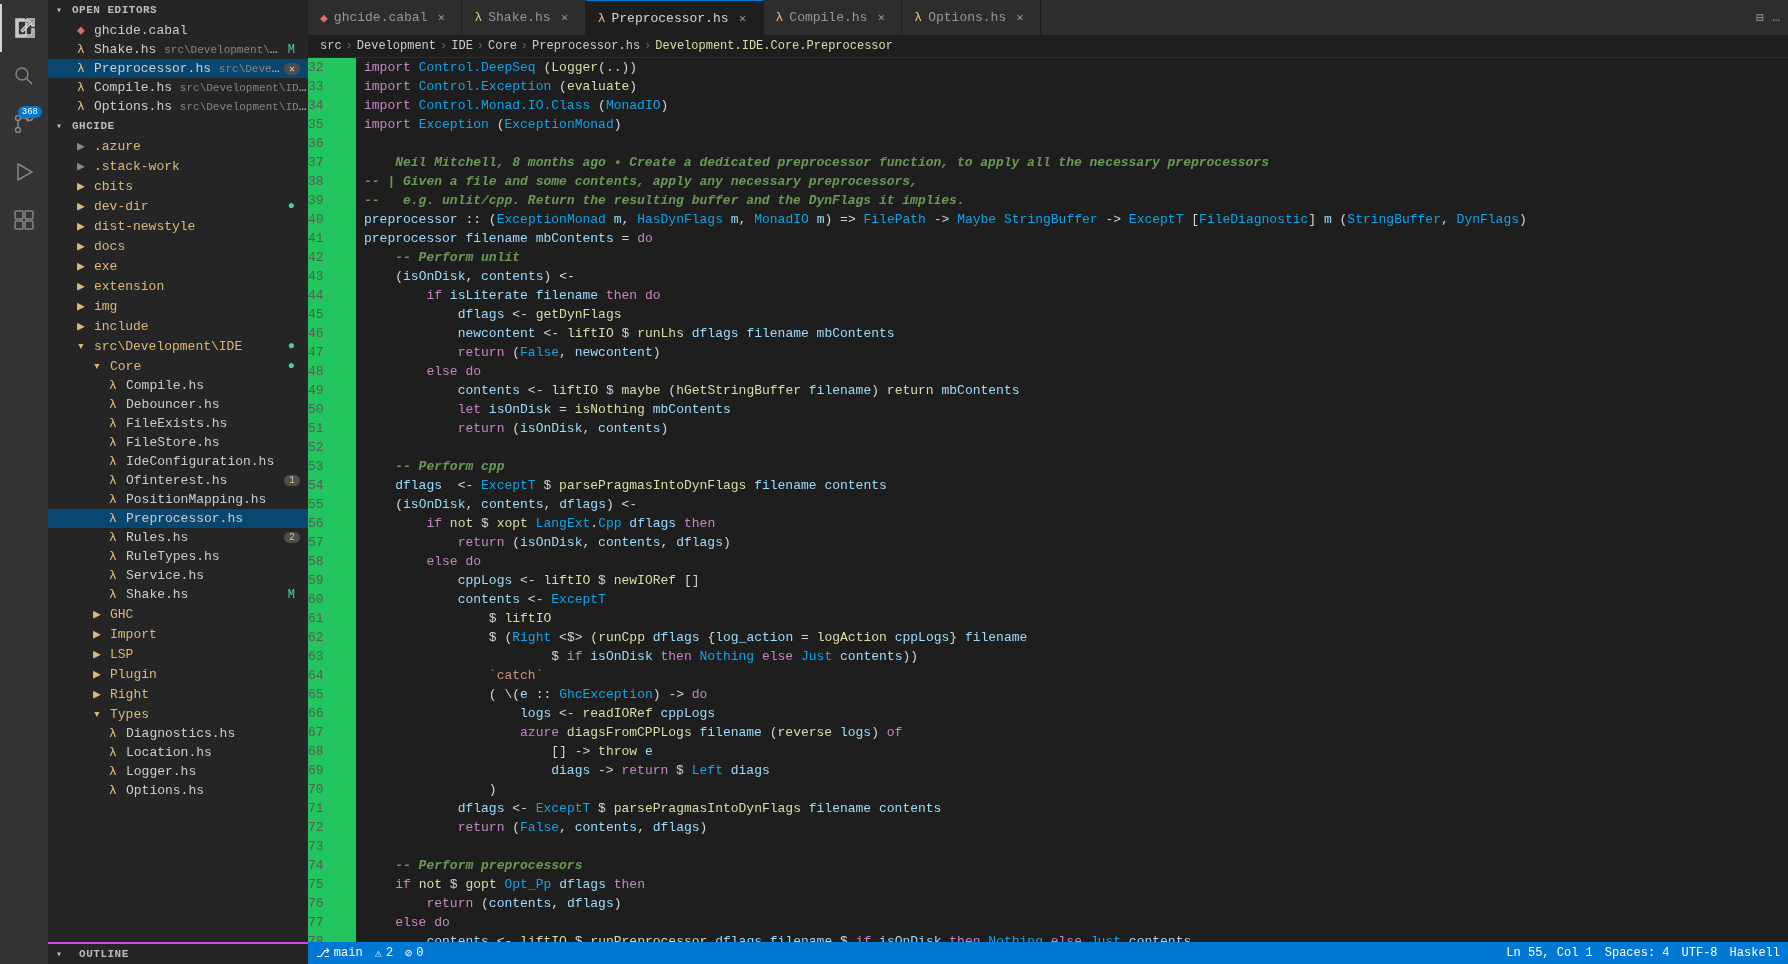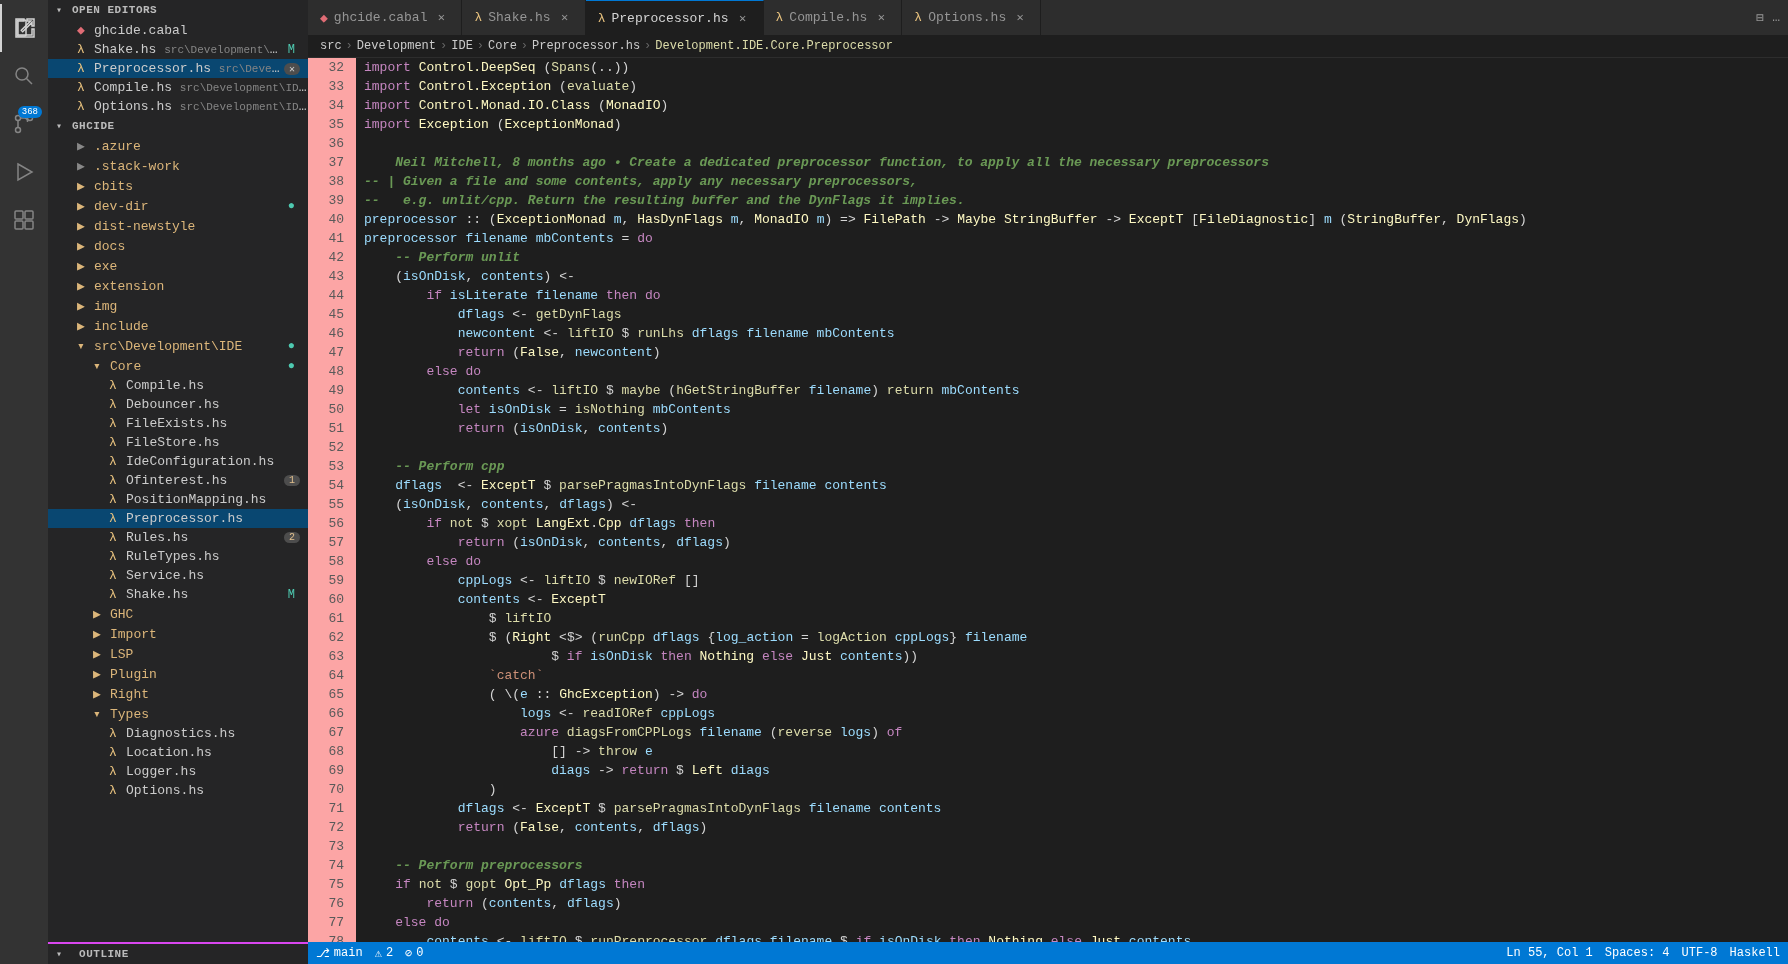--- a/index.html
+++ b/index.html
@@ -48,27 +48,27 @@
 
     
     .breadcrumb { background: #1e1e1e; padding: 4px 12px; font-size: 12px; color: #969696; display: flex; align-items: center; gap: 4px; border-bottom: 1px solid #2d2d2d; flex-shrink: 0; }
     .breadcrumb span { color: #cccccc; }
     .breadcrumb .sep { color: #666; }
 
     
     .code-editor { flex: 1; overflow-y: auto; overflow-x: auto; background: #1e1e1e; display: flex; }
     .code-editor::-webkit-scrollbar { width: 10px; height: 10px; }
     .code-editor::-webkit-scrollbar-thumb { background: #424242; }
-    .line-numbers { width: 48px; flex-shrink: 0; text-align: right; padding-right: 12px; color: #5a5a5a; font-size: 13px; line-height: 19px; padding-top: 0; user-select: none; background: #fca5a5; }
+    .line-numbers { width: 48px; flex-shrink: 0; padding-right: 12px; color: #5a5a5a; font-size: 13px; line-height: 19px; padding-top: 0; user-select: none; background: #22c55e; }
     .code-content { flex: 1; padding-left: 8px; line-height: 19px; white-space: pre; font-size: 13px; }
 
     
     .kw { color: #c586c0; }
     .fn { color: #dcdcaa; }
-    .type { color: #fef9c3; }
+    .type { color: #0ea5e9; }
     .str { color: #ce9178; }
     .comment { color: #6a9955; font-style: italic; font-weight: bold; }
     .op { color: #d4d4d4; }
     .punc { color: #d4d4d4; }
     .var { color: #9cdcfe; }
 
     
     .status-bar { background: #0078d4; color: white; font-size: 12px; display: flex; align-items: center; padding: 0 8px; height: 22px; flex-shrink: 0; gap: 12px; }
     .status-item { display: flex; align-items: center; gap: 4px; }
     .status-bar-right { margin-left: auto; display: flex; gap: 12px; }
@@ -431,21 +431,21 @@
         <div>70</div>
         <div>71</div>
       <div>72</div>
         <div>73</div>
         <div>74</div>
         <div>75</div>
         <div>76</div>
       <div>77</div>
         <div>78</div>
     </div>
-    <div class="code-content"><span class="kw">import</span> <span class="type">Control.DeepSeq</span> <span class="punc">(</span><span class="fn">Spans</span><span class="punc">(</span><span class="punc">..</span><span class="punc">)</span><span class="punc">)</span>
+    <div class="code-content"><span class="kw">import</span> <span class="type">Control.DeepSeq</span> <span class="punc">(</span><span class="fn">Logger</span><span class="punc">(</span><span class="punc">..</span><span class="punc">)</span><span class="punc">)</span>
 <span class="kw">import</span> <span class="type">Control.Exception</span> <span class="punc">(</span><span class="fn">evaluate</span><span class="punc">)</span>
 <span class="kw">import</span> <span class="type">Control.Monad.IO.Class</span> <span class="punc">(</span><span class="type">MonadIO</span><span class="punc">)</span>
 <span class="kw">import</span> <span class="type">Exception</span> <span class="punc">(</span><span class="type">ExceptionMonad</span><span class="punc">)</span>
 
     <span class="comment">Neil Mitchell, 8 months ago • Create a dedicated preprocessor function, to apply all the necessary preprocessors</span>
 <span class="comment">-- | Given a file and some contents, apply any necessary preprocessors,</span>
 <span class="comment">--   e.g. unlit/cpp. Return the resulting buffer and the DynFlags it implies.</span>
 <span class="var">preprocessor</span> <span class="op">::</span> <span class="punc">(</span><span class="type">ExceptionMonad</span> <span class="var">m</span><span class="punc">,</span> <span class="type">HasDynFlags</span> <span class="var">m</span><span class="punc">,</span> <span class="type">MonadIO</span> <span class="var">m</span><span class="punc">)</span> <span class="op">=&gt;</span> <span class="type">FilePath</span> <span class="op">-&gt;</span> <span class="type">Maybe</span> <span class="type">StringBuffer</span> <span class="op">-&gt;</span> <span class="type">ExceptT</span> <span class="punc">[</span><span class="type">FileDiagnostic</span><span class="punc">]</span> <span class="var">m</span> <span class="punc">(</span><span class="type">StringBuffer</span><span class="punc">,</span> <span class="type">DynFlags</span><span class="punc">)</span>
 <span class="var">preprocessor</span> <span class="var">filename</span> <span class="var">mbContents</span> <span class="op">=</span> <span class="kw">do</span>
     <span class="comment">-- Perform unlit</span>

